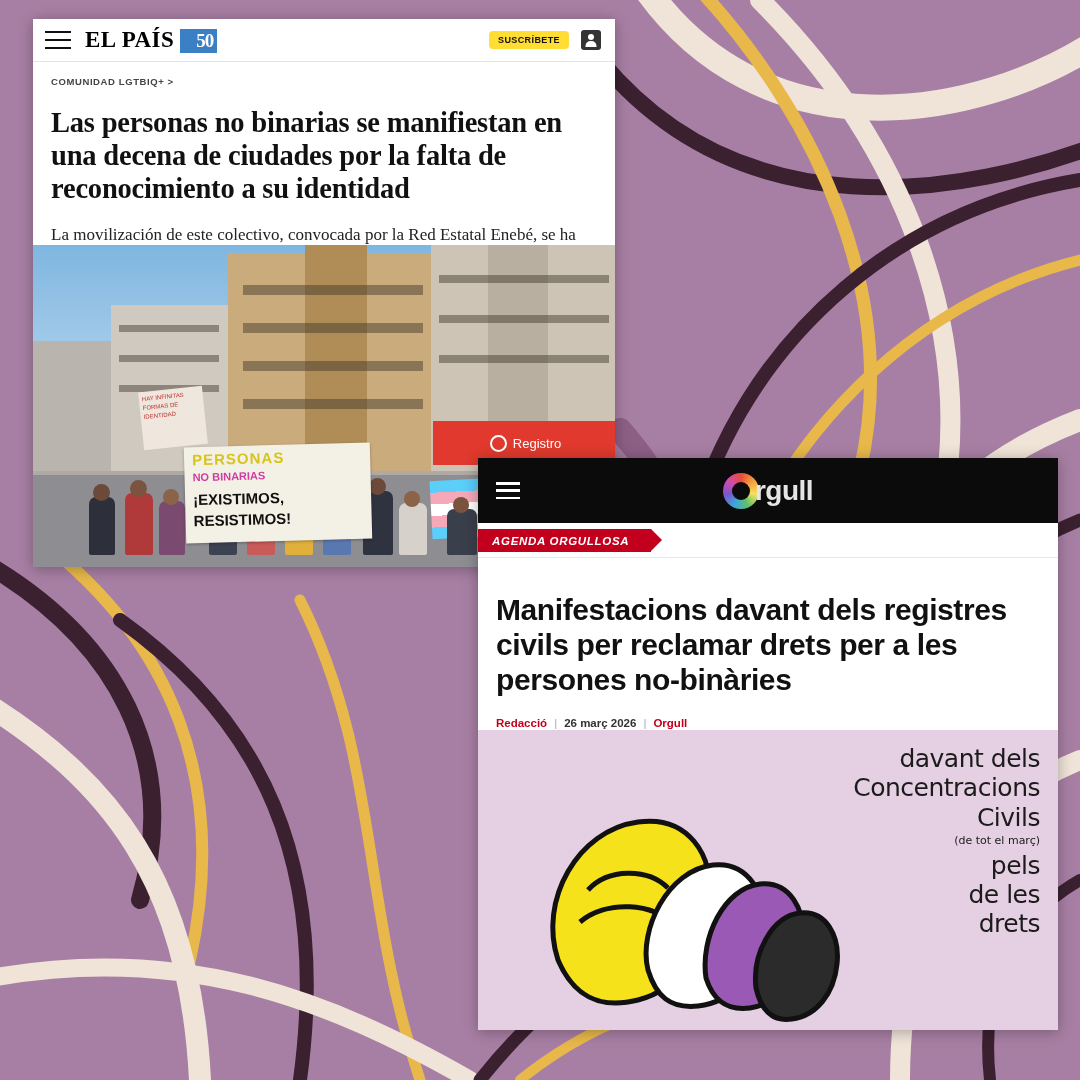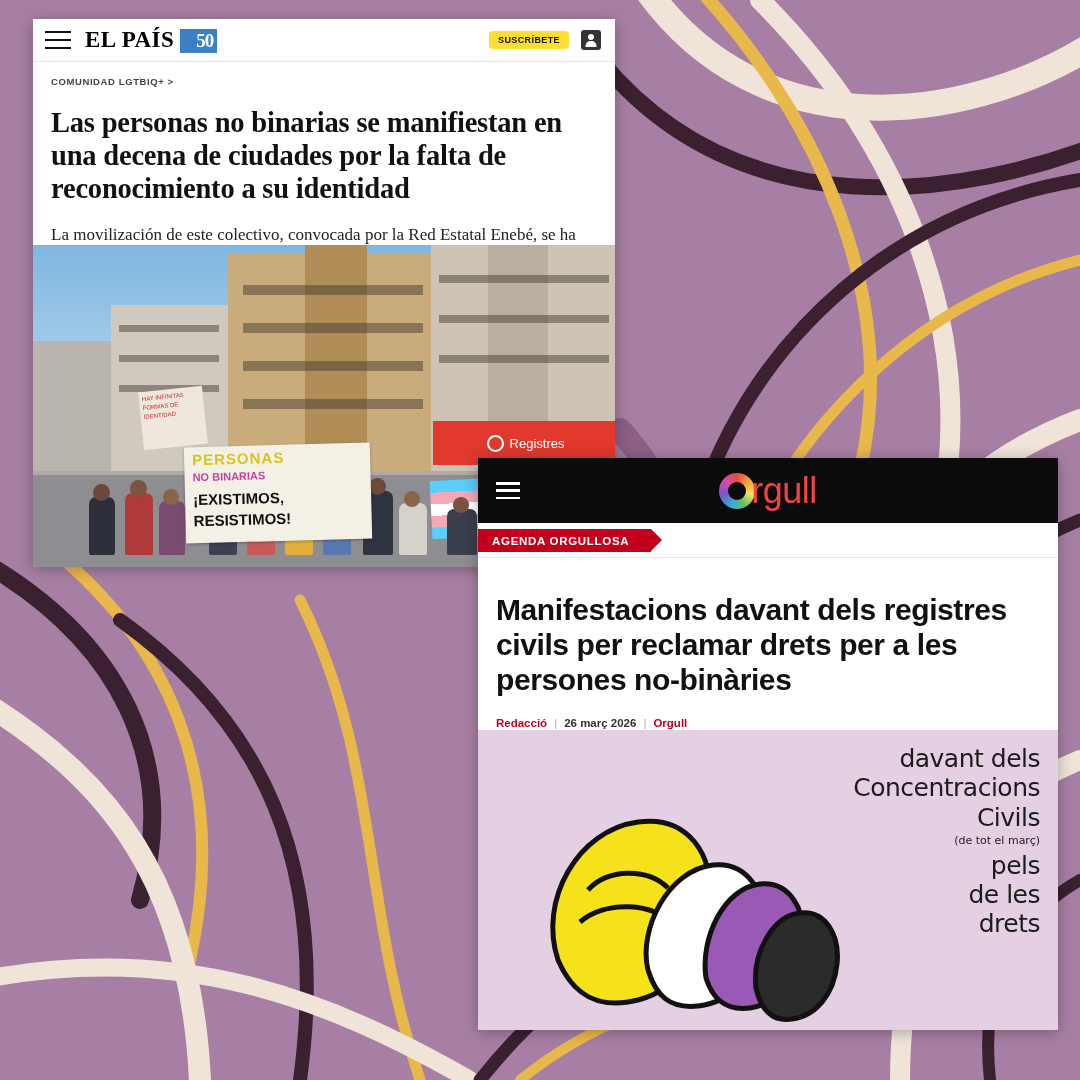--- a/index.html
+++ b/index.html
@@ -77,26 +77,26 @@
   
   #orgull{left:478px;top:458px;width:580px;height:572px;z-index:4;}
   .or-header{height:65px;background:#0b0b0b;display:flex;align-items:center;padding:0 18px;}
   .or-burger{width:24px;height:17px;display:flex;flex-direction:column;justify-content:space-between;}
   .or-burger i{display:block;height:2.5px;background:#fff;width:100%;}
   .or-logo{flex:1;display:flex;align-items:center;justify-content:center;gap:2px;margin-left:-24px;}
   .ring{width:36px;height:36px;border-radius:50%;
     background:conic-gradient(#e94b3c,#f2a33c,#f6e05e,#5fbf6a,#3ba6dd,#7b55c9,#d14bb0,#e94b3c);
     display:flex;align-items:center;justify-content:center;}
   .ring:after{content:"";width:18px;height:18px;border-radius:50%;background:#0b0b0b;}
-  .or-word{color:#ef4444;font-size:36px;font-weight:normal;letter-spacing:-.5px;margin-left:-6px;}
+  .or-word{color:#e5e5e5;font-size:28px;font-weight:bold;letter-spacing:-.5px;margin-left:-6px;}
 
   .or-tagrow{position:relative;height:34px;border-bottom:1px solid #e6e6e6;background:#fff;}
   .or-tag{position:absolute;left:0;top:6px;height:23px;background:#c2001e;color:#fff;
      font-size:11.5px;font-weight:bold;letter-spacing:.7px;display:flex;align-items:center;
-     padding:0 22px 0 14px;}
+     padding:0 22px 0 14px;font-style:italic;}
   .or-tag:after{content:"";position:absolute;right:-11px;top:0;border-top:11.5px solid transparent;
      border-bottom:11.5px solid transparent;border-left:11px solid #c2001e;}
 
   .or-body{padding:14px 22px 10px 18px;}
   .or-title{font-size:30px;font-weight:bold;line-height:1.17;color:#111;letter-spacing:-.4px;}
   .or-meta{margin-top:14px;font-size:11.5px;color:#444;display:flex;gap:7px;align-items:center;}
   .or-meta .red{color:#c2001e;font-weight:bold;}
   .or-meta .sep{color:#aaa;}
   .or-meta .date{font-weight:bold;color:#333;}
 
@@ -175,21 +175,21 @@
     <div class="winrow" style="left:210px;top:154px;width:180px;height:10px;"></div>
     <div class="winrow" style="left:406px;top:30px;width:170px;height:8px;"></div>
     <div class="winrow" style="left:406px;top:70px;width:170px;height:8px;"></div>
     <div class="winrow" style="left:406px;top:110px;width:170px;height:8px;"></div>
     <div class="winrow" style="left:86px;top:80px;width:100px;height:7px;"></div>
     <div class="winrow" style="left:86px;top:110px;width:100px;height:7px;"></div>
     <div class="winrow" style="left:86px;top:140px;width:100px;height:7px;"></div>
 
     <div class="santander">
       <span class="flame"></span>
-      <span>Registres</span>
+      <span>Registro</span>
     </div>
 
     <div class="sidewalk"></div>
     <div class="street"></div>
 
     <div class="transflag"></div>
 
     <div class="smallbanner">HAY INFINITAS FORMAS DE IDENTIDAD</div>
 
     <div class="person" style="left:56px;width:26px;height:58px;background:#2d2f3a;"></div>

